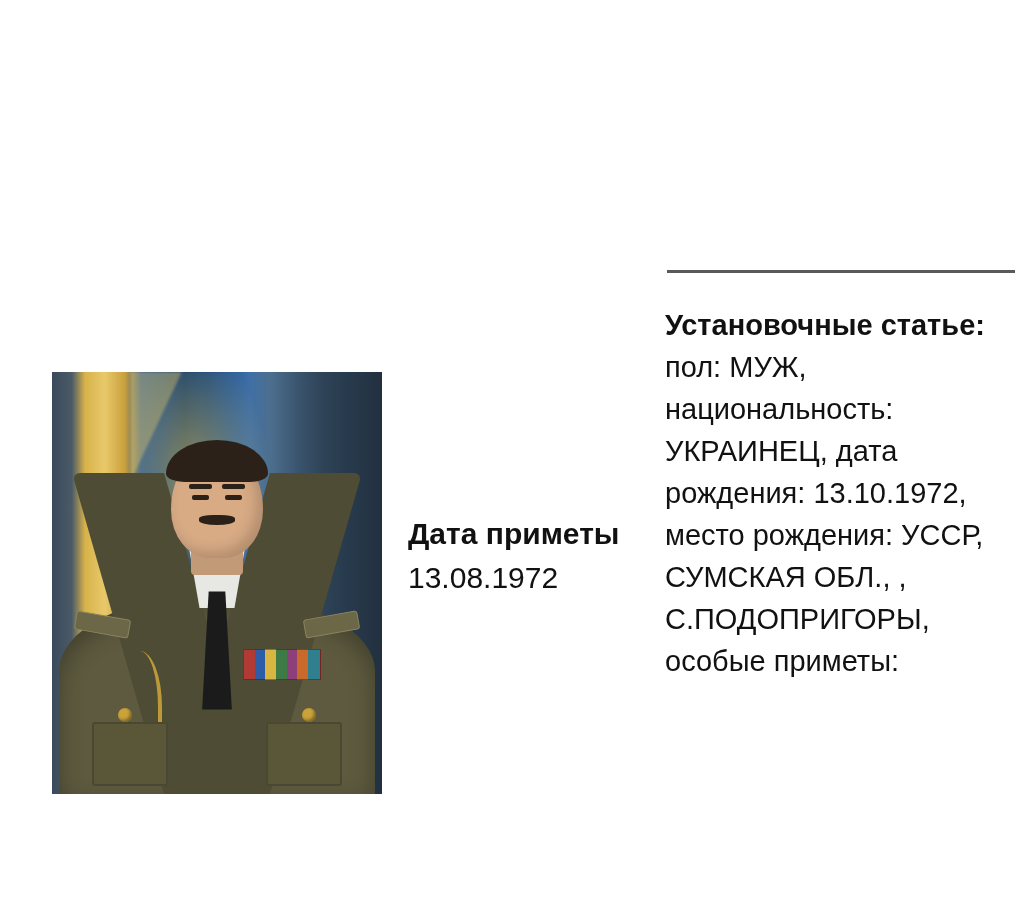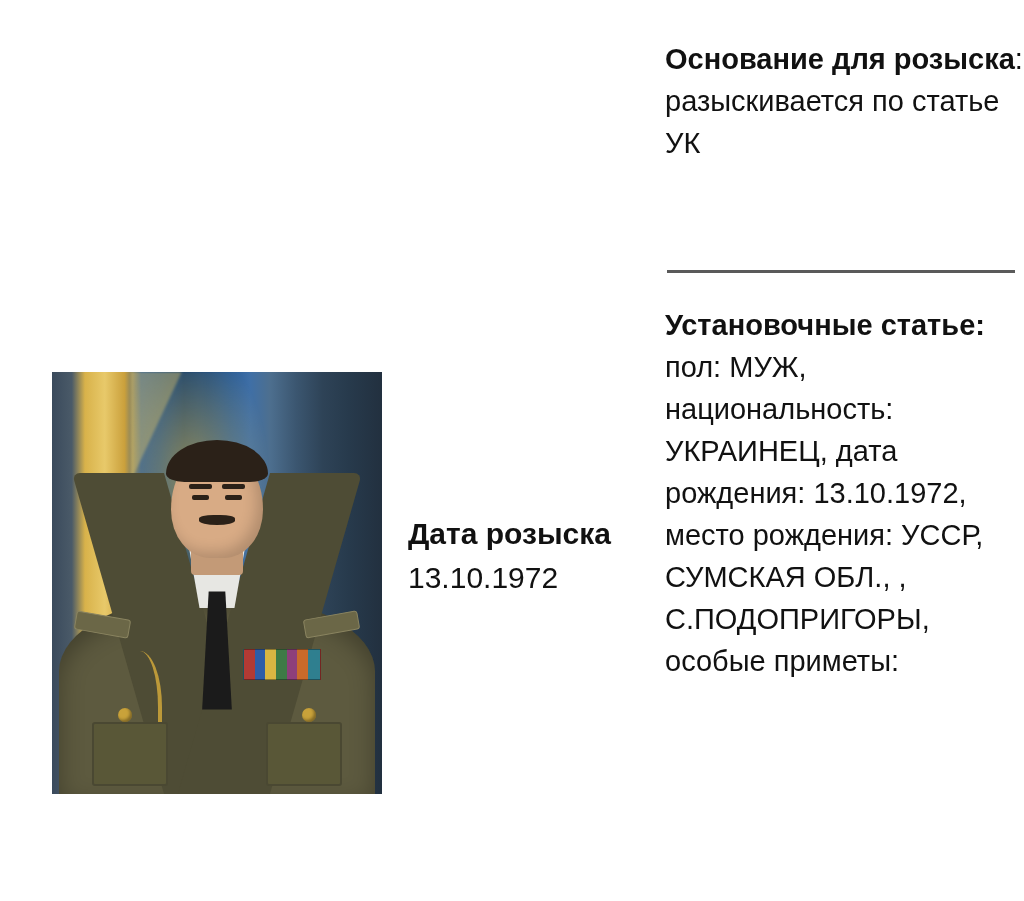--- a/index.html
+++ b/index.html
@@ -310,34 +310,30 @@
         <div class="ribbons"></div>
         <div class="aiguillette"></div>
         <div class="pocket-l"></div>
         <div class="pocket-r"></div>
         <div class="button-a"></div>
         <div class="button-b"></div>
       </div>
     </div>
 
     <div class="birth-block">
-      <div class="birth-label">Дата розыска</div>
-      <div class="birth-value">13.10.1972</div>
+      <div class="birth-label">Дата приметы</div>
+      <div class="birth-value">13.08.1972</div>
     </div>
 
   </div>
 
   <div class="divider"></div>
 
   <div class="right-col">
 
-    <div class="block first">
-      <span class="heading">Основание для розыска</span><span>:</span>
-      <span>разыскивается по статье УК</span>
-    </div>
 
     <div class="block second">
       <span class="heading">Установочные статье:</span>
       <span>пол: МУЖ, национальность: УКРАИНЕЦ, дата рождения: 13.10.1972, место рождения: УССР, СУМСКАЯ ОБЛ., , С.ПОДОПРИГОРЫ, особые приметы:</span>
     </div>
 
   </div>
 
 </div>
 

